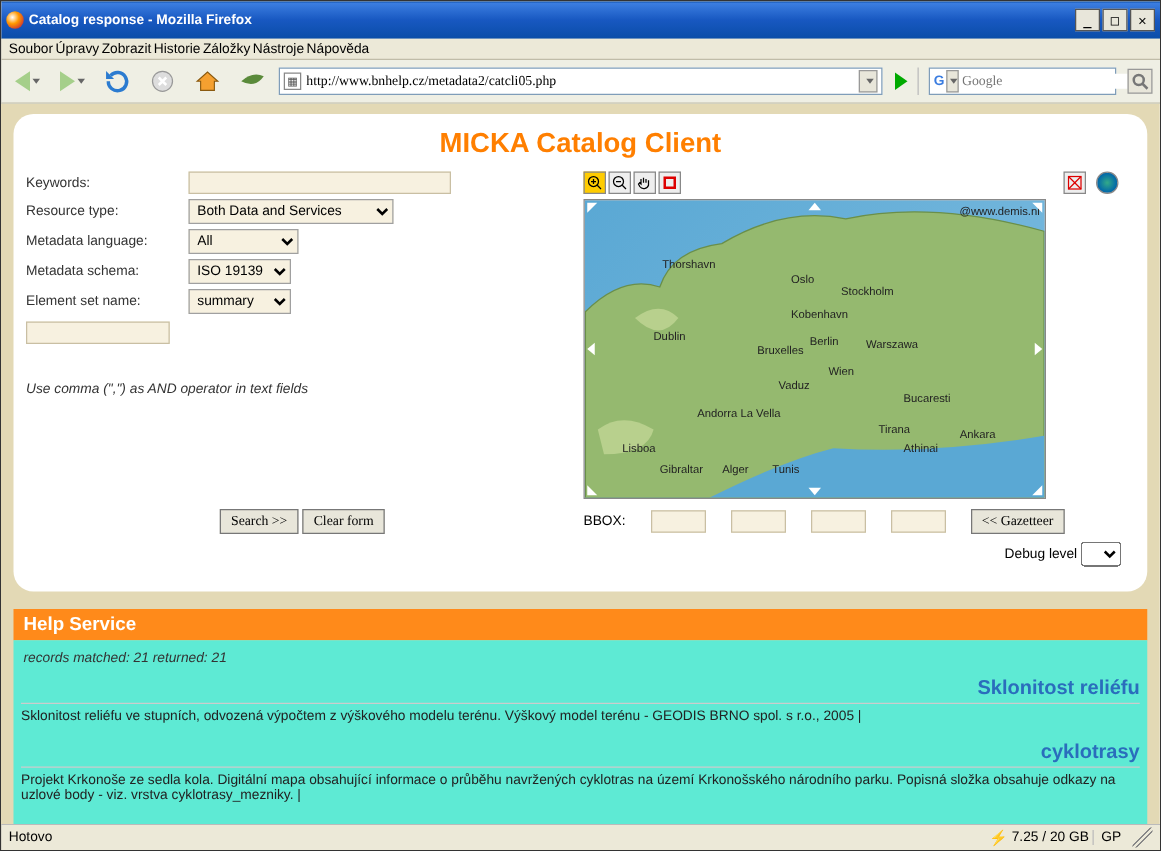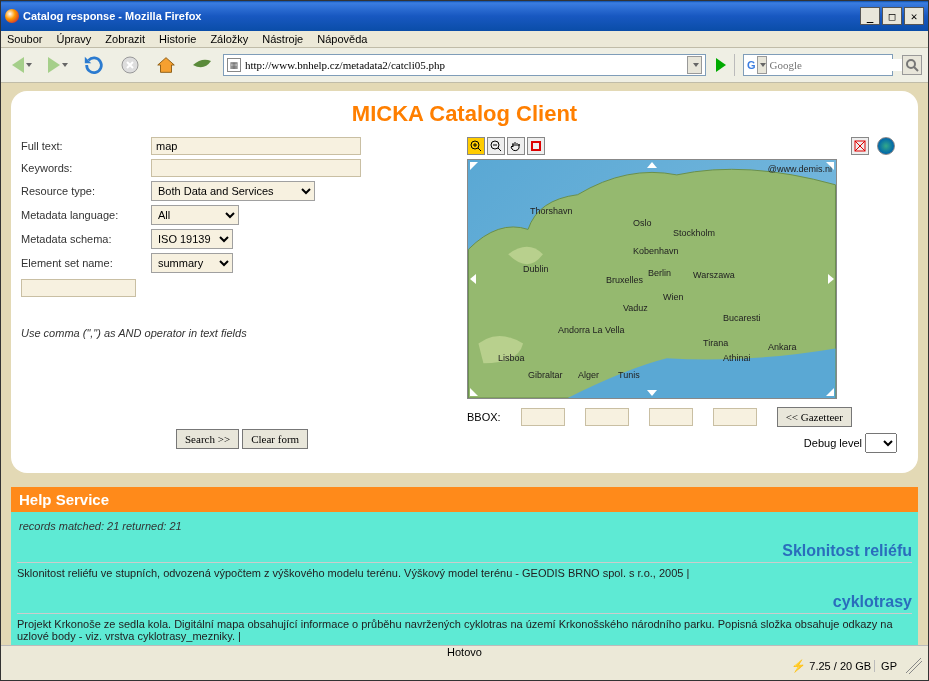--- a/index.html
+++ b/index.html
@@ -39,21 +39,21 @@
   font-family: monospace;
   font-size: 11px;
   color: #000;
 }
 .win-btn.close { font-weight: bold; }
 
 .menubar {
   background: #ece9d8;
   padding: 2px 6px;
   display: flex;
-  gap: 14px;
+  gap: 2px;
   border-bottom: 1px solid #c0bca8;
 }
 .menubar span { cursor: default; }
 
 .toolbar {
   background: #efefe4;
   padding: 4px 6px;
   display: flex;
   align-items: center;
   gap: 6px;
@@ -325,28 +325,27 @@
   margin-top: 4px;
   text-align: right;
 }
 .rec-desc {
   color: #222;
   font-size: 11px;
   padding: 4px 0 8px;
 }
 
 .statusbar {
-  height: 35px;
+  height: 21px;
   background: #ece9d8;
   border-top: 1px solid #bbb;
   display:flex;
   align-items:center;
   padding: 0 6px;
   font-size: 11px;
-  flex-direction: column;
 }
 .statusbar .right { margin-left:auto; display:flex; align-items:center; gap:3px; }
 .lightning { color:#f90; font-size:12px;}
 .grip {
   width: 16px; height: 16px;
   margin-left: 6px;
   background:
     linear-gradient(135deg, transparent 0 10px, #888 10px 11px, transparent 11px 13px, #888 13px 14px, transparent 14px);
 }
 
@@ -436,24 +435,20 @@
 </div>
 
 <div class="content-area">
   <div class="page-frame">
     <div class="page-white">
       <h1 class="page-title">MICKA Catalog Client</h1>
 
       <div class="main-layout">
 
         <div class="form-col">
-          <div class="form-row">
-            <div class="form-label">Full text:</div>
-            <input type="text" value="map" style="">
-          </div>
           <div class="form-row">
             <div class="form-label">Keywords:</div>
             <input type="text" value="" style="">
           </div>
           <div class="form-row">
             <div class="form-label">Resource type:</div>
             <select class="sel-wide">
               <option>Both Data and Services</option>
             </select>
           </div>

